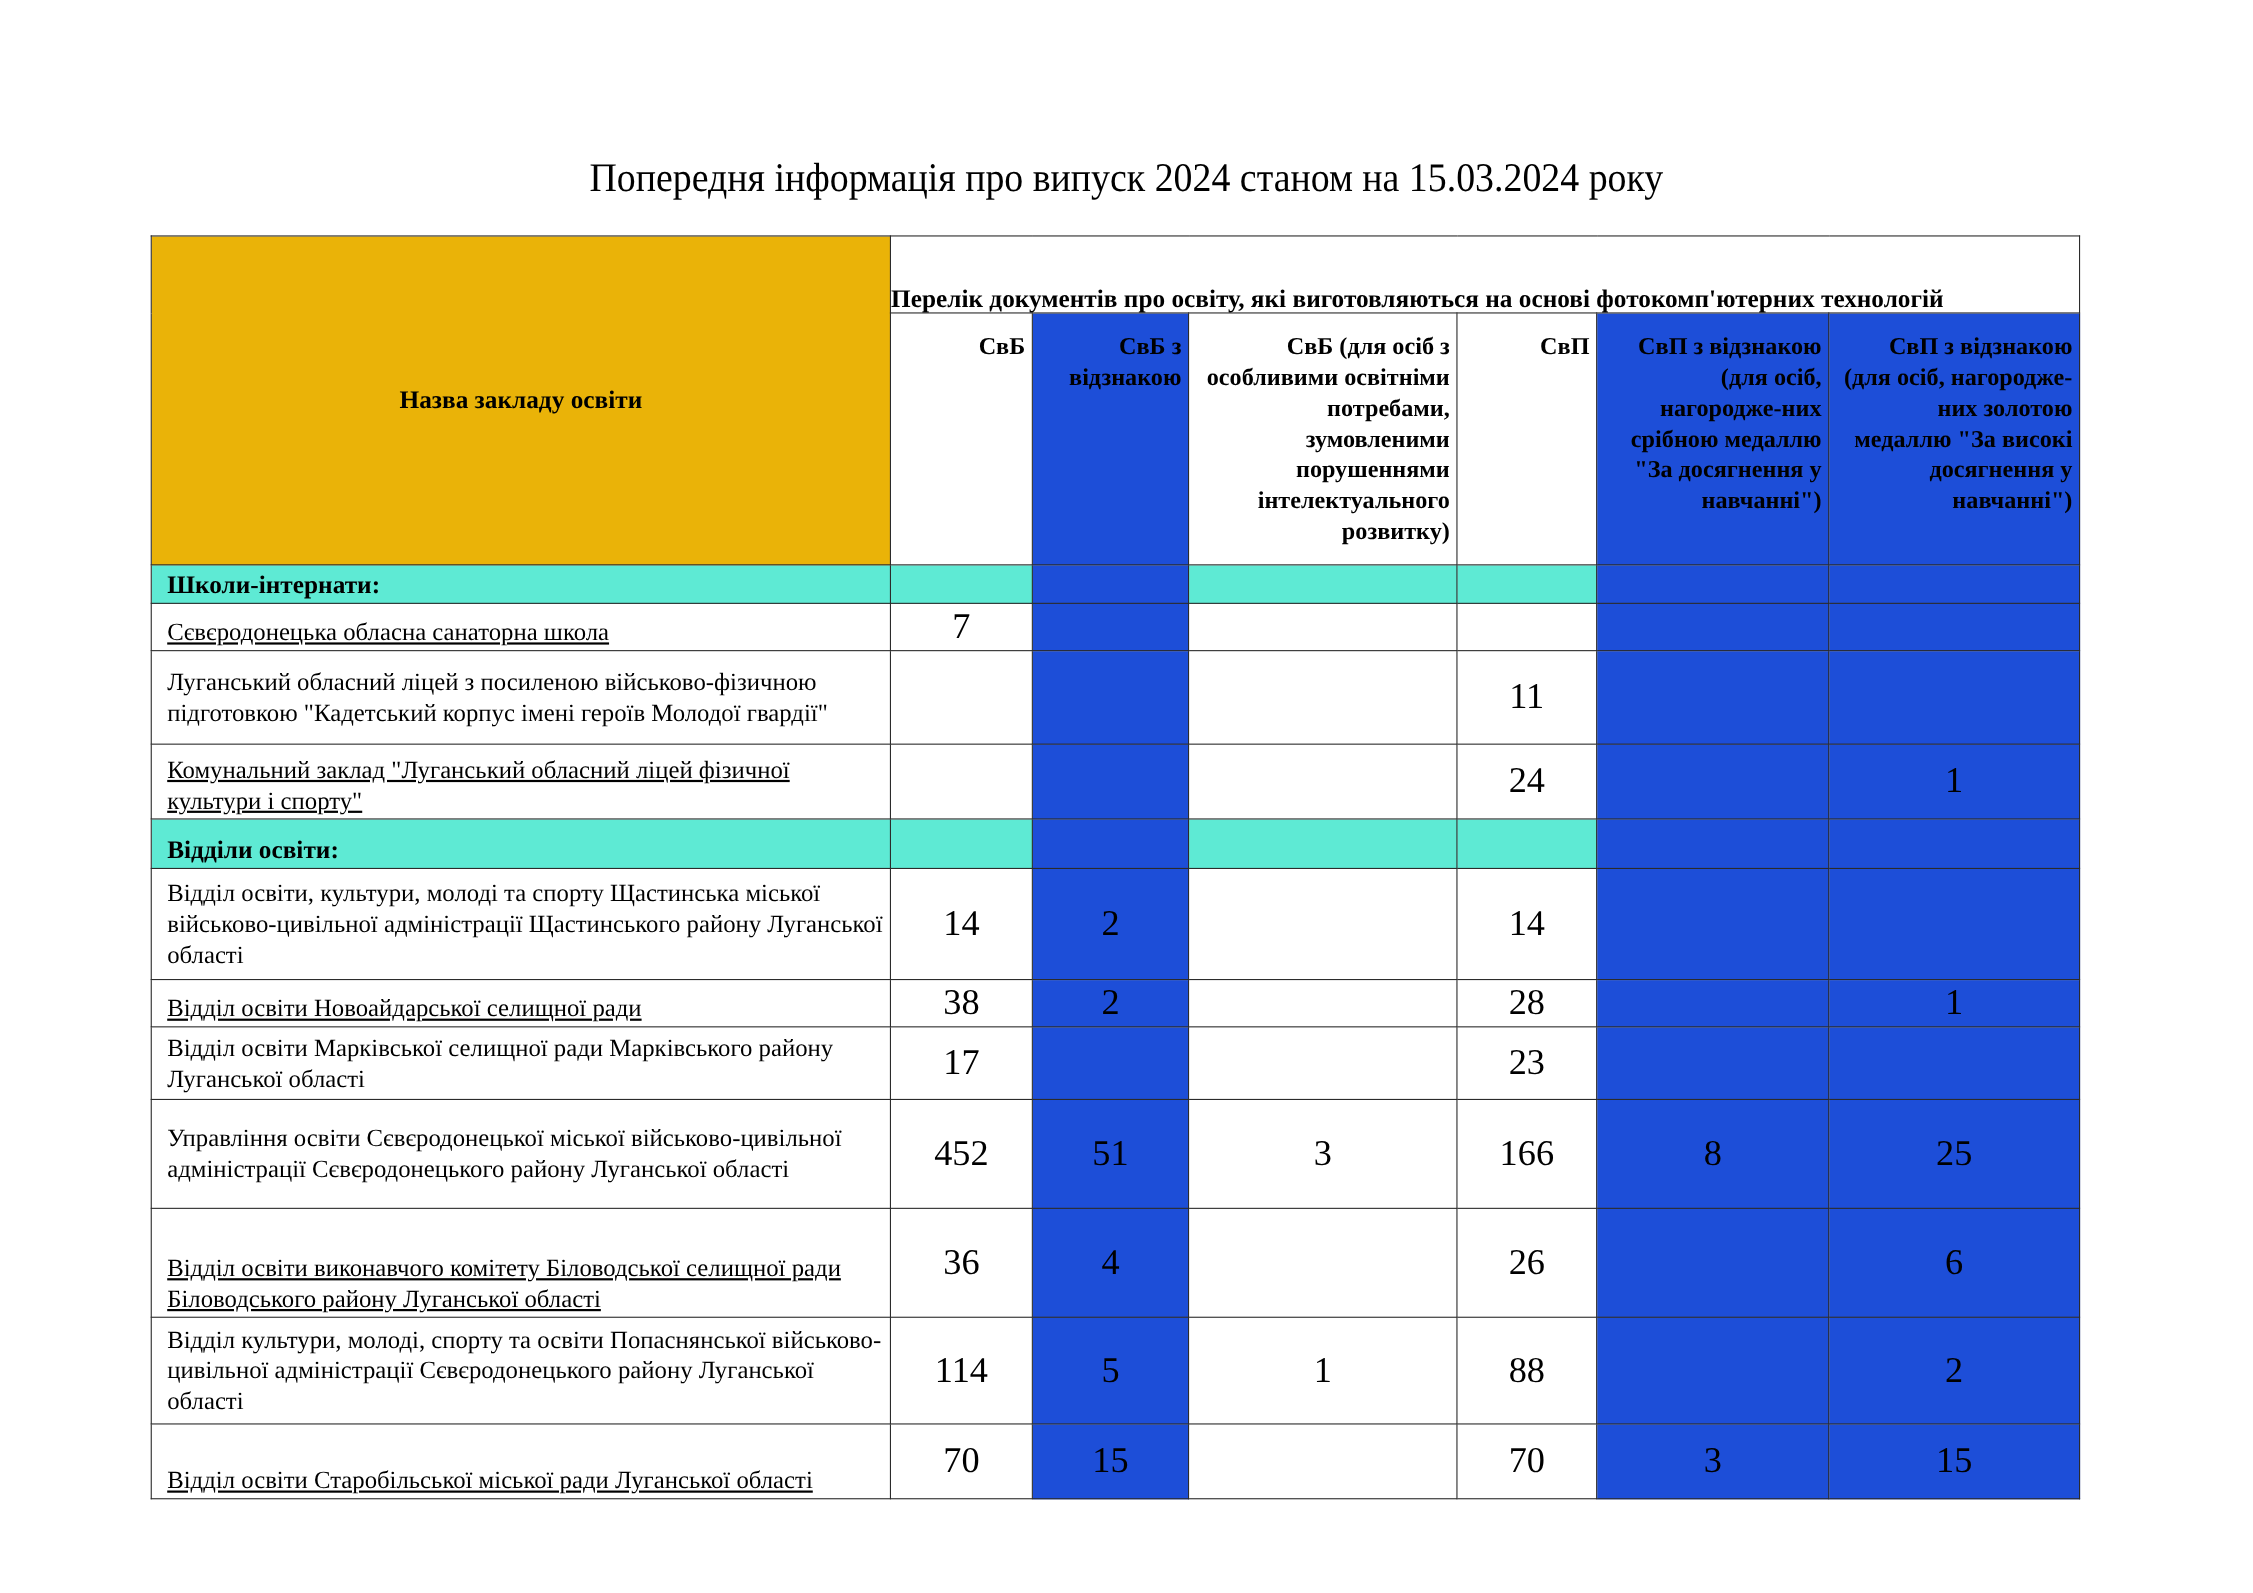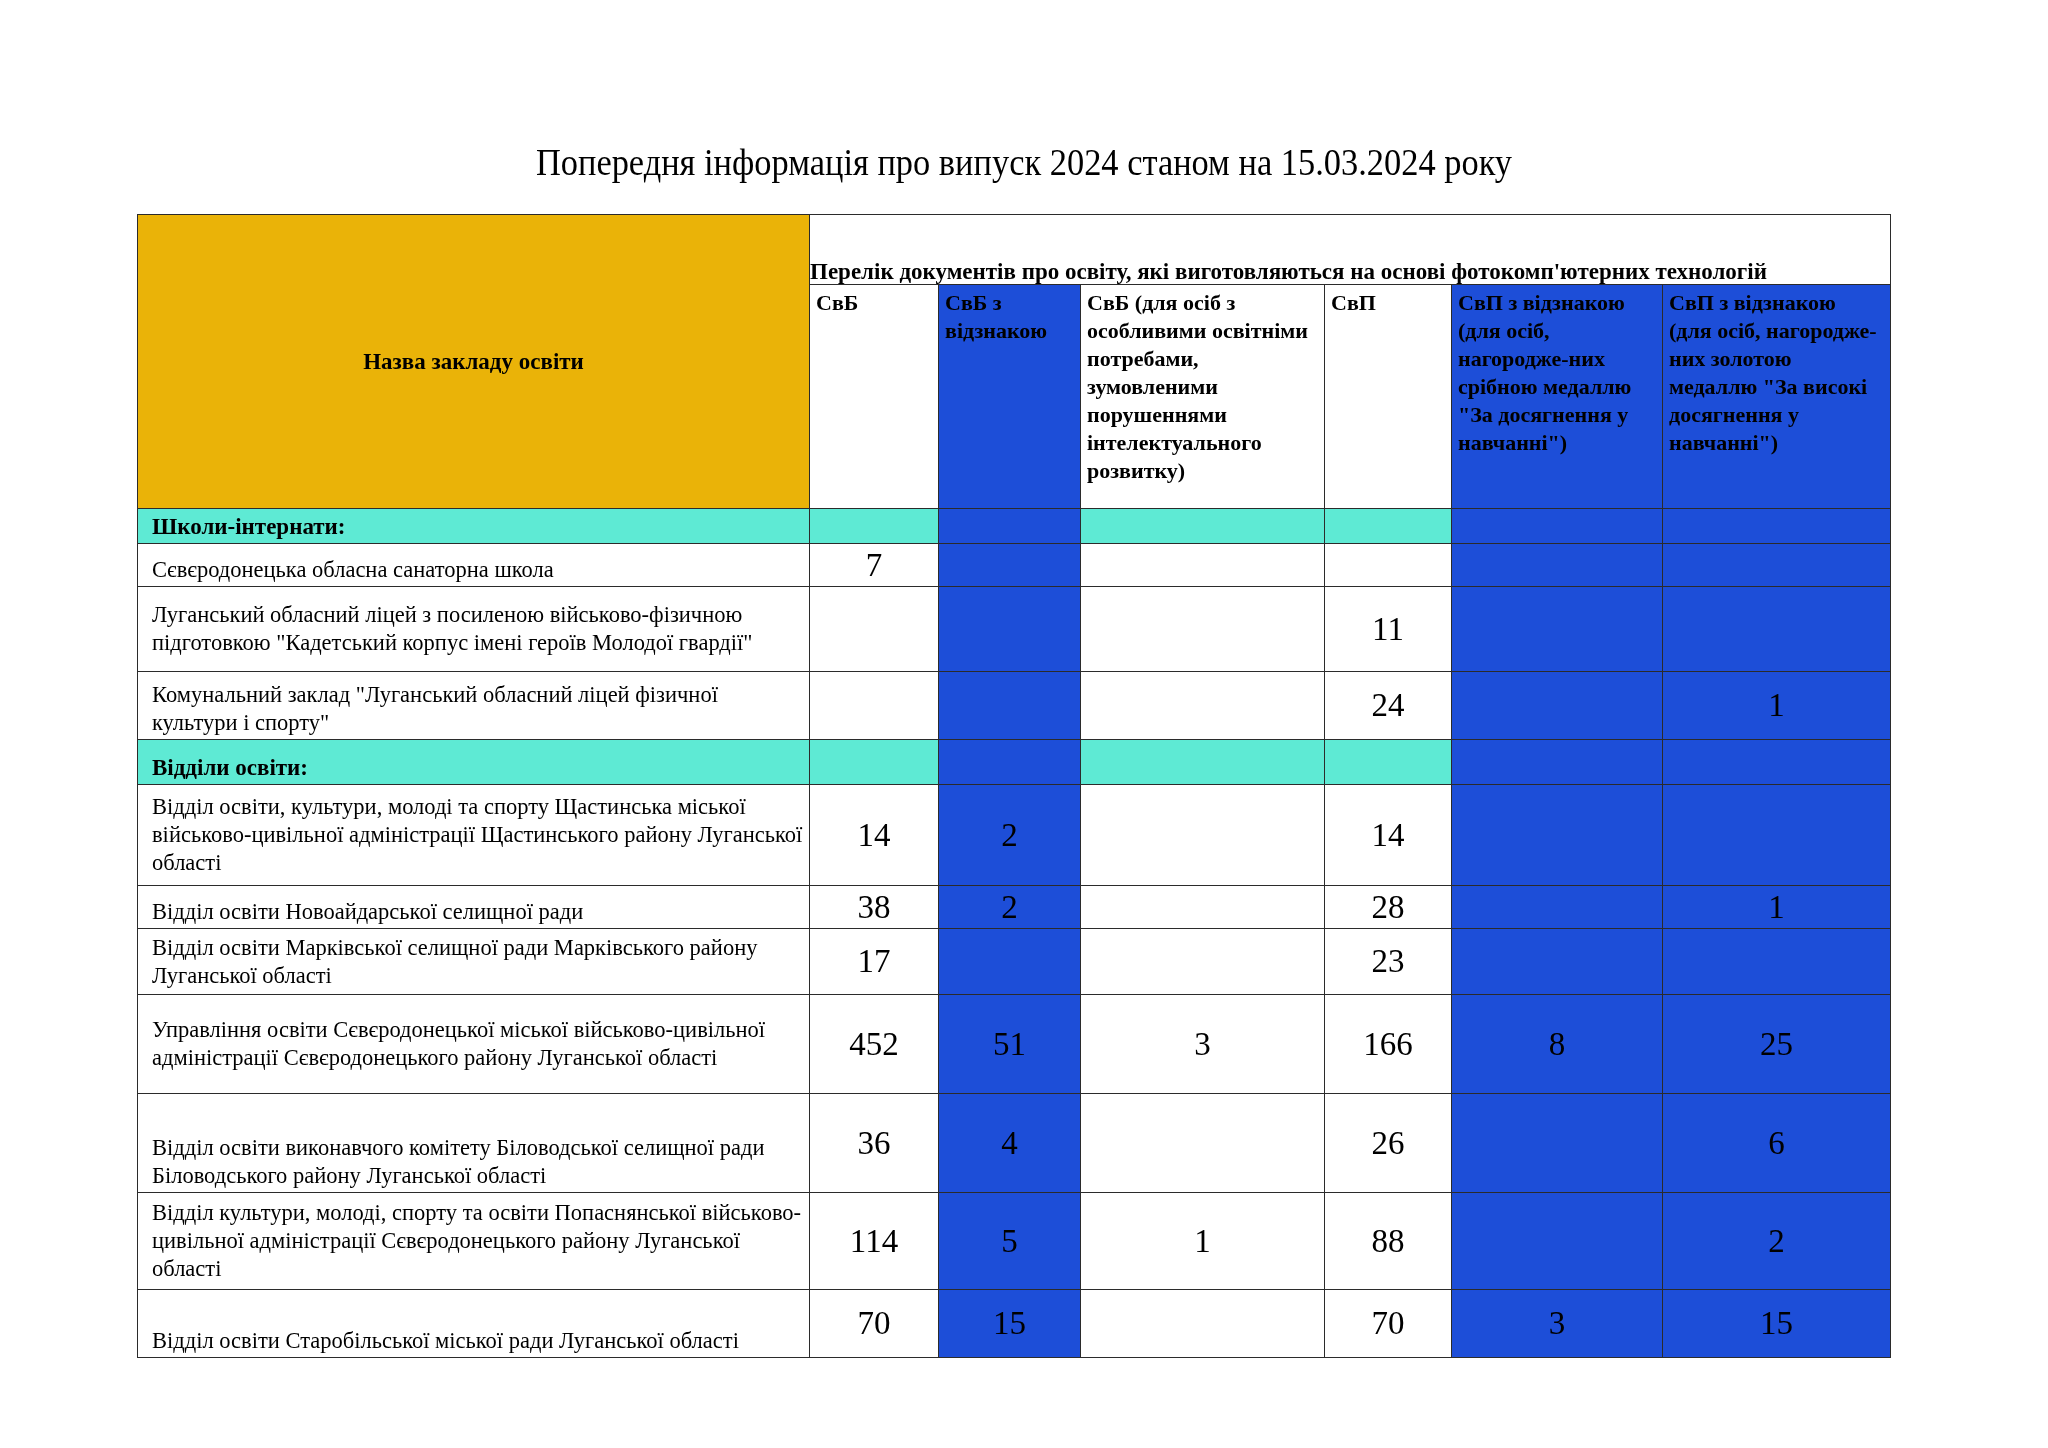--- a/index.html
+++ b/index.html
@@ -7,29 +7,29 @@
          font-family: "Liberation Serif", "DejaVu Serif", serif; color: #000; }
   .title { position: absolute; left: 0; width: 2048px; top: 138px; text-align: center;
            font-size: 37px; line-height: 50px; transform: scaleX(0.93); transform-origin: center; }
   table.main { position: absolute; left: 137px; top: 214px; border-collapse: collapse;
                table-layout: fixed; width: 1753px; }
   table.main td { border: 1.5px solid #2b2b2b; padding: 0; vertical-align: middle; }
   .hdr-name { text-align: center; font-weight: bold; font-size: 23px; background: #eab308; }
   .hdr-group { font-weight: bold; font-size: 23px; text-align: left; vertical-align: bottom !important;
                background: #fff; border-bottom: 1.5px solid #2b2b2b; line-height: 24px; padding-bottom: 0 !important;
                white-space: nowrap; }
-  .hdr-col { font-weight: bold; font-size: 22px; line-height: 28px; text-align: left; vertical-align: top !important;
-             padding: 4px 6px !important; }
+  .hdr-col { font-weight: bold; font-size: 22px; line-height: 28px; text-align: right; vertical-align: top !important;
+             padding: 16px 6px !important; }
   .orange { background: #1d4ed8; }
   .green { background: #5eead4; }
   .white { background: #ffffff; }
   .grp-label { font-weight: bold; font-size: 23px; padding-left: 14px !important; vertical-align: bottom !important;
                padding-bottom: 3px !important; }
   .name { font-size: 22.5px; line-height: 28px; padding-left: 14px !important; padding-right: 6px !important; text-align: left; }
-  .name.bottom { vertical-align: bottom !important; padding-bottom: 2px !important; }
+  .name.bottom { vertical-align: bottom !important; padding-bottom: 2px !important; text-decoration: underline; }
   .num { font-size: 33px; text-align: center; }
 </style>
 </head>
 <body>
 
 <div class="title">Попередня інформація про випуск 2024 станом на 15.03.2024 року</div>
 
 <table class="main">
   <colgroup>
     <col style="width:672px">

